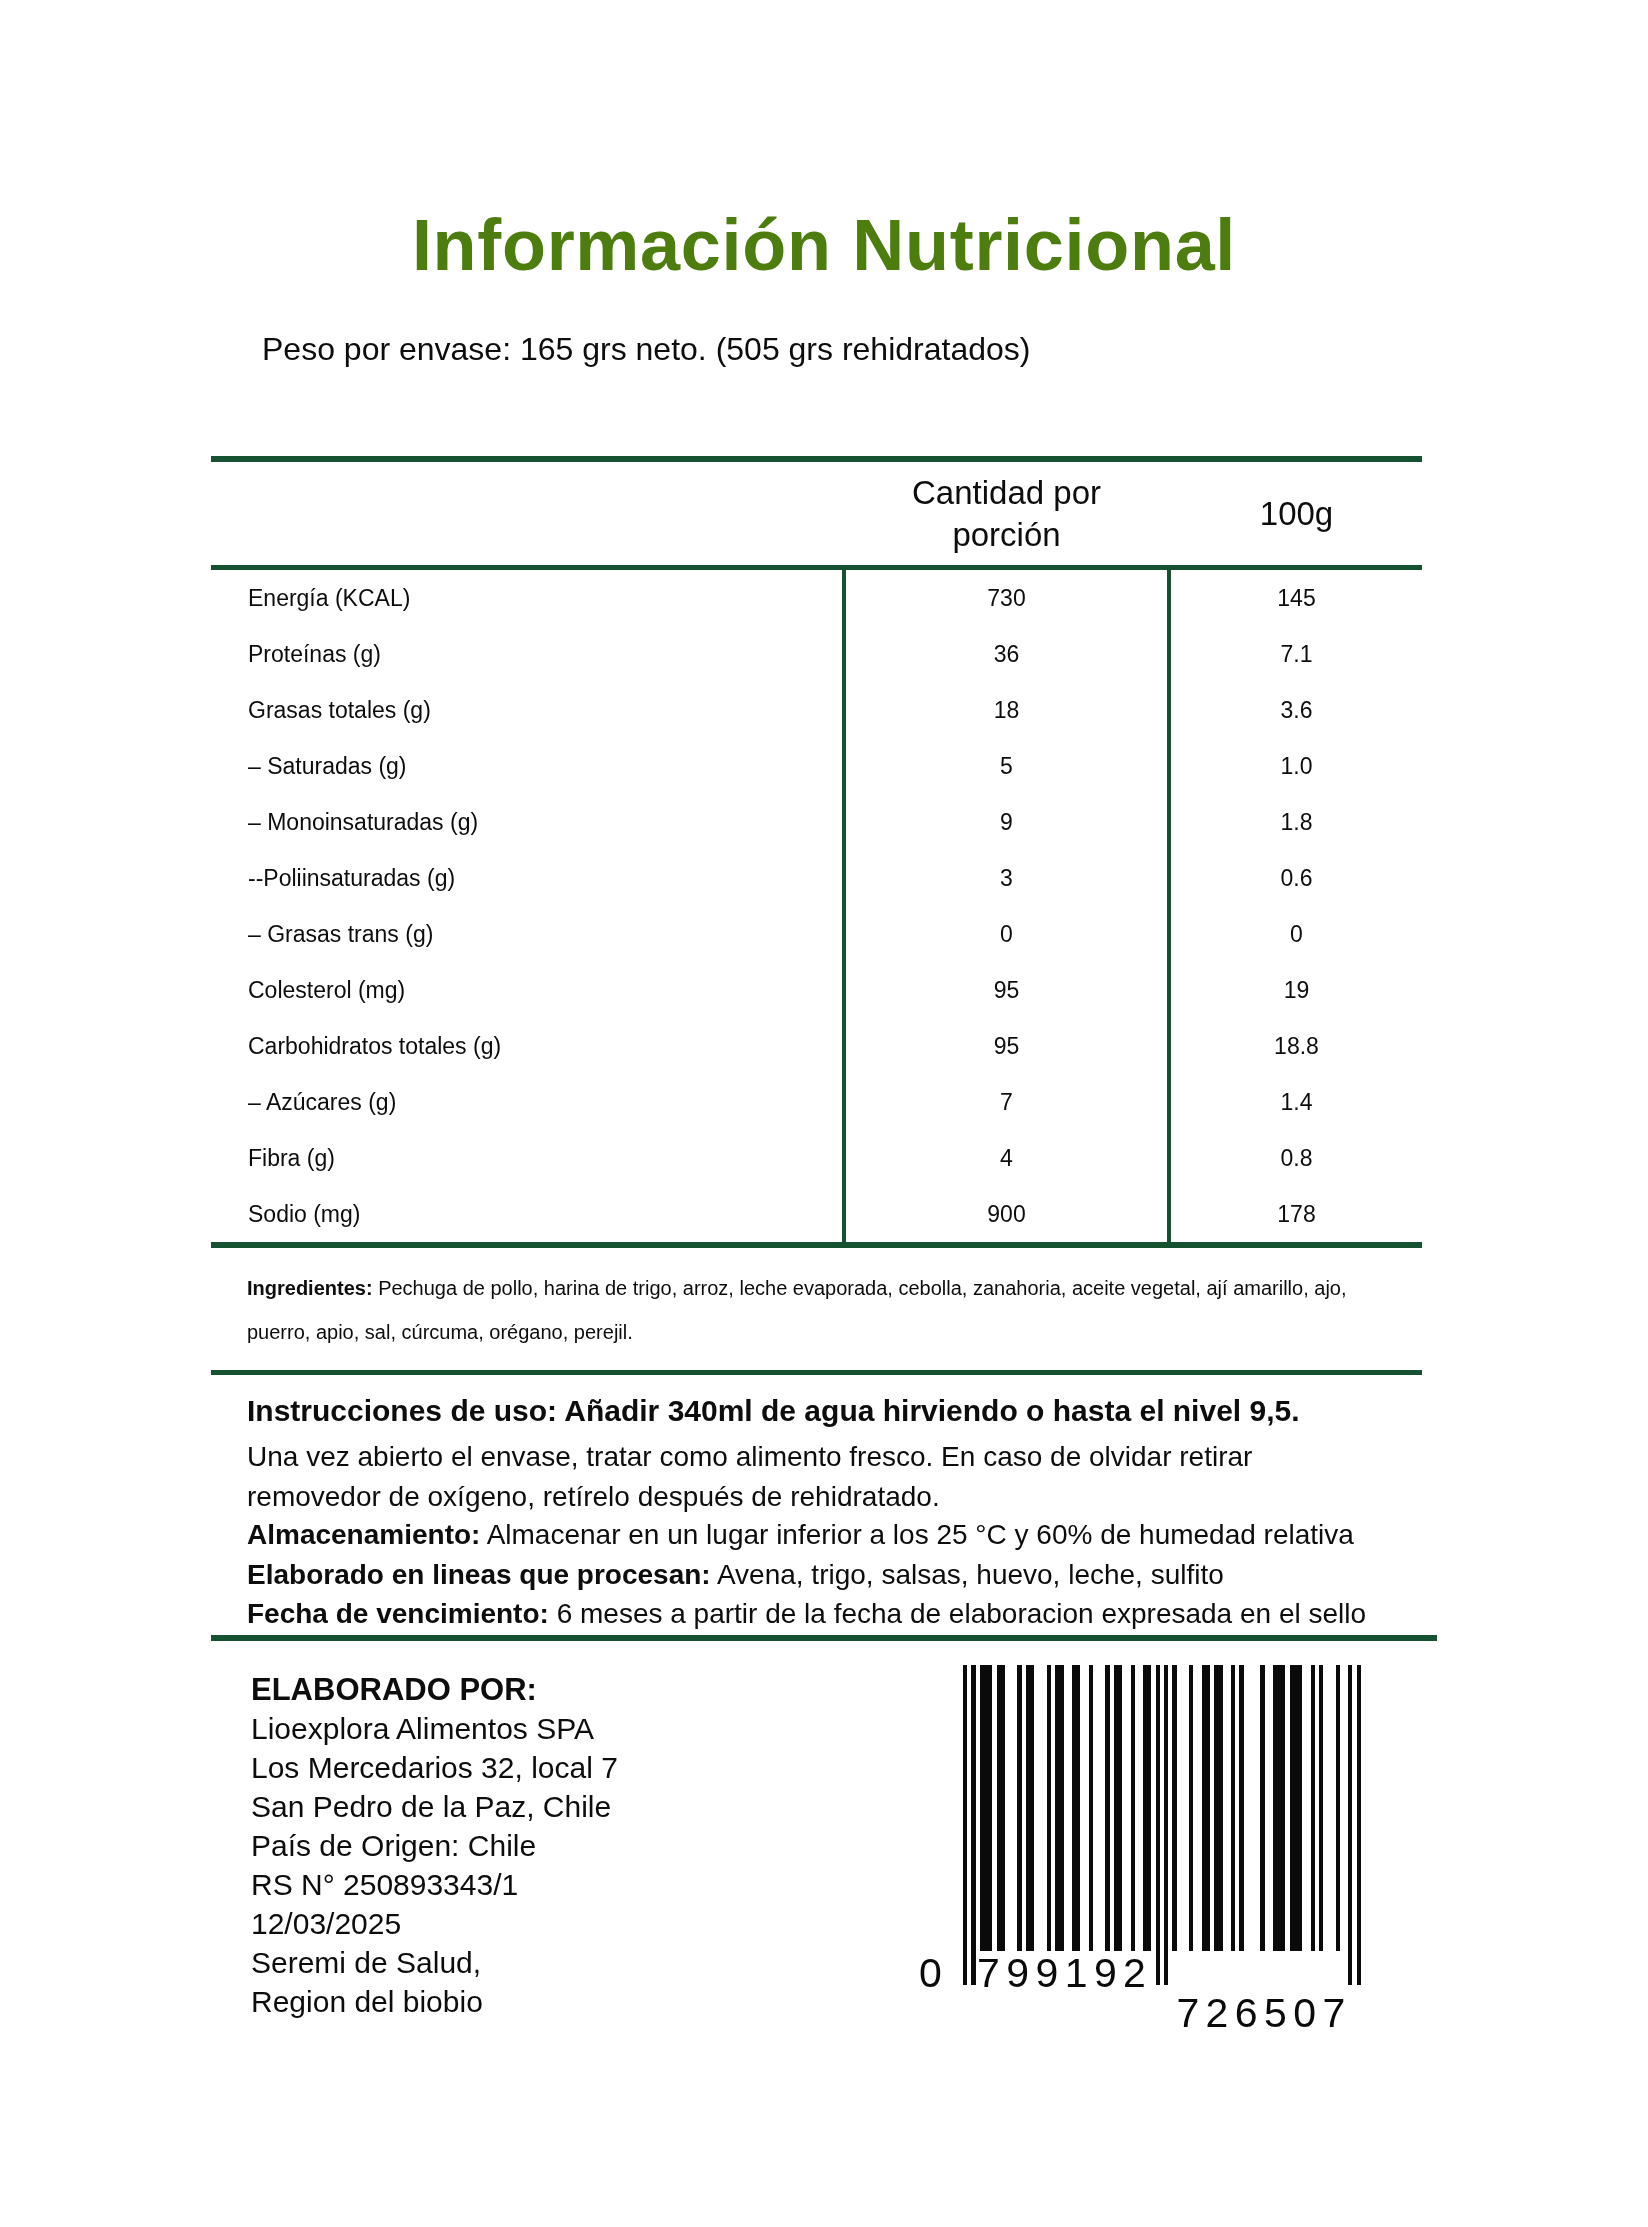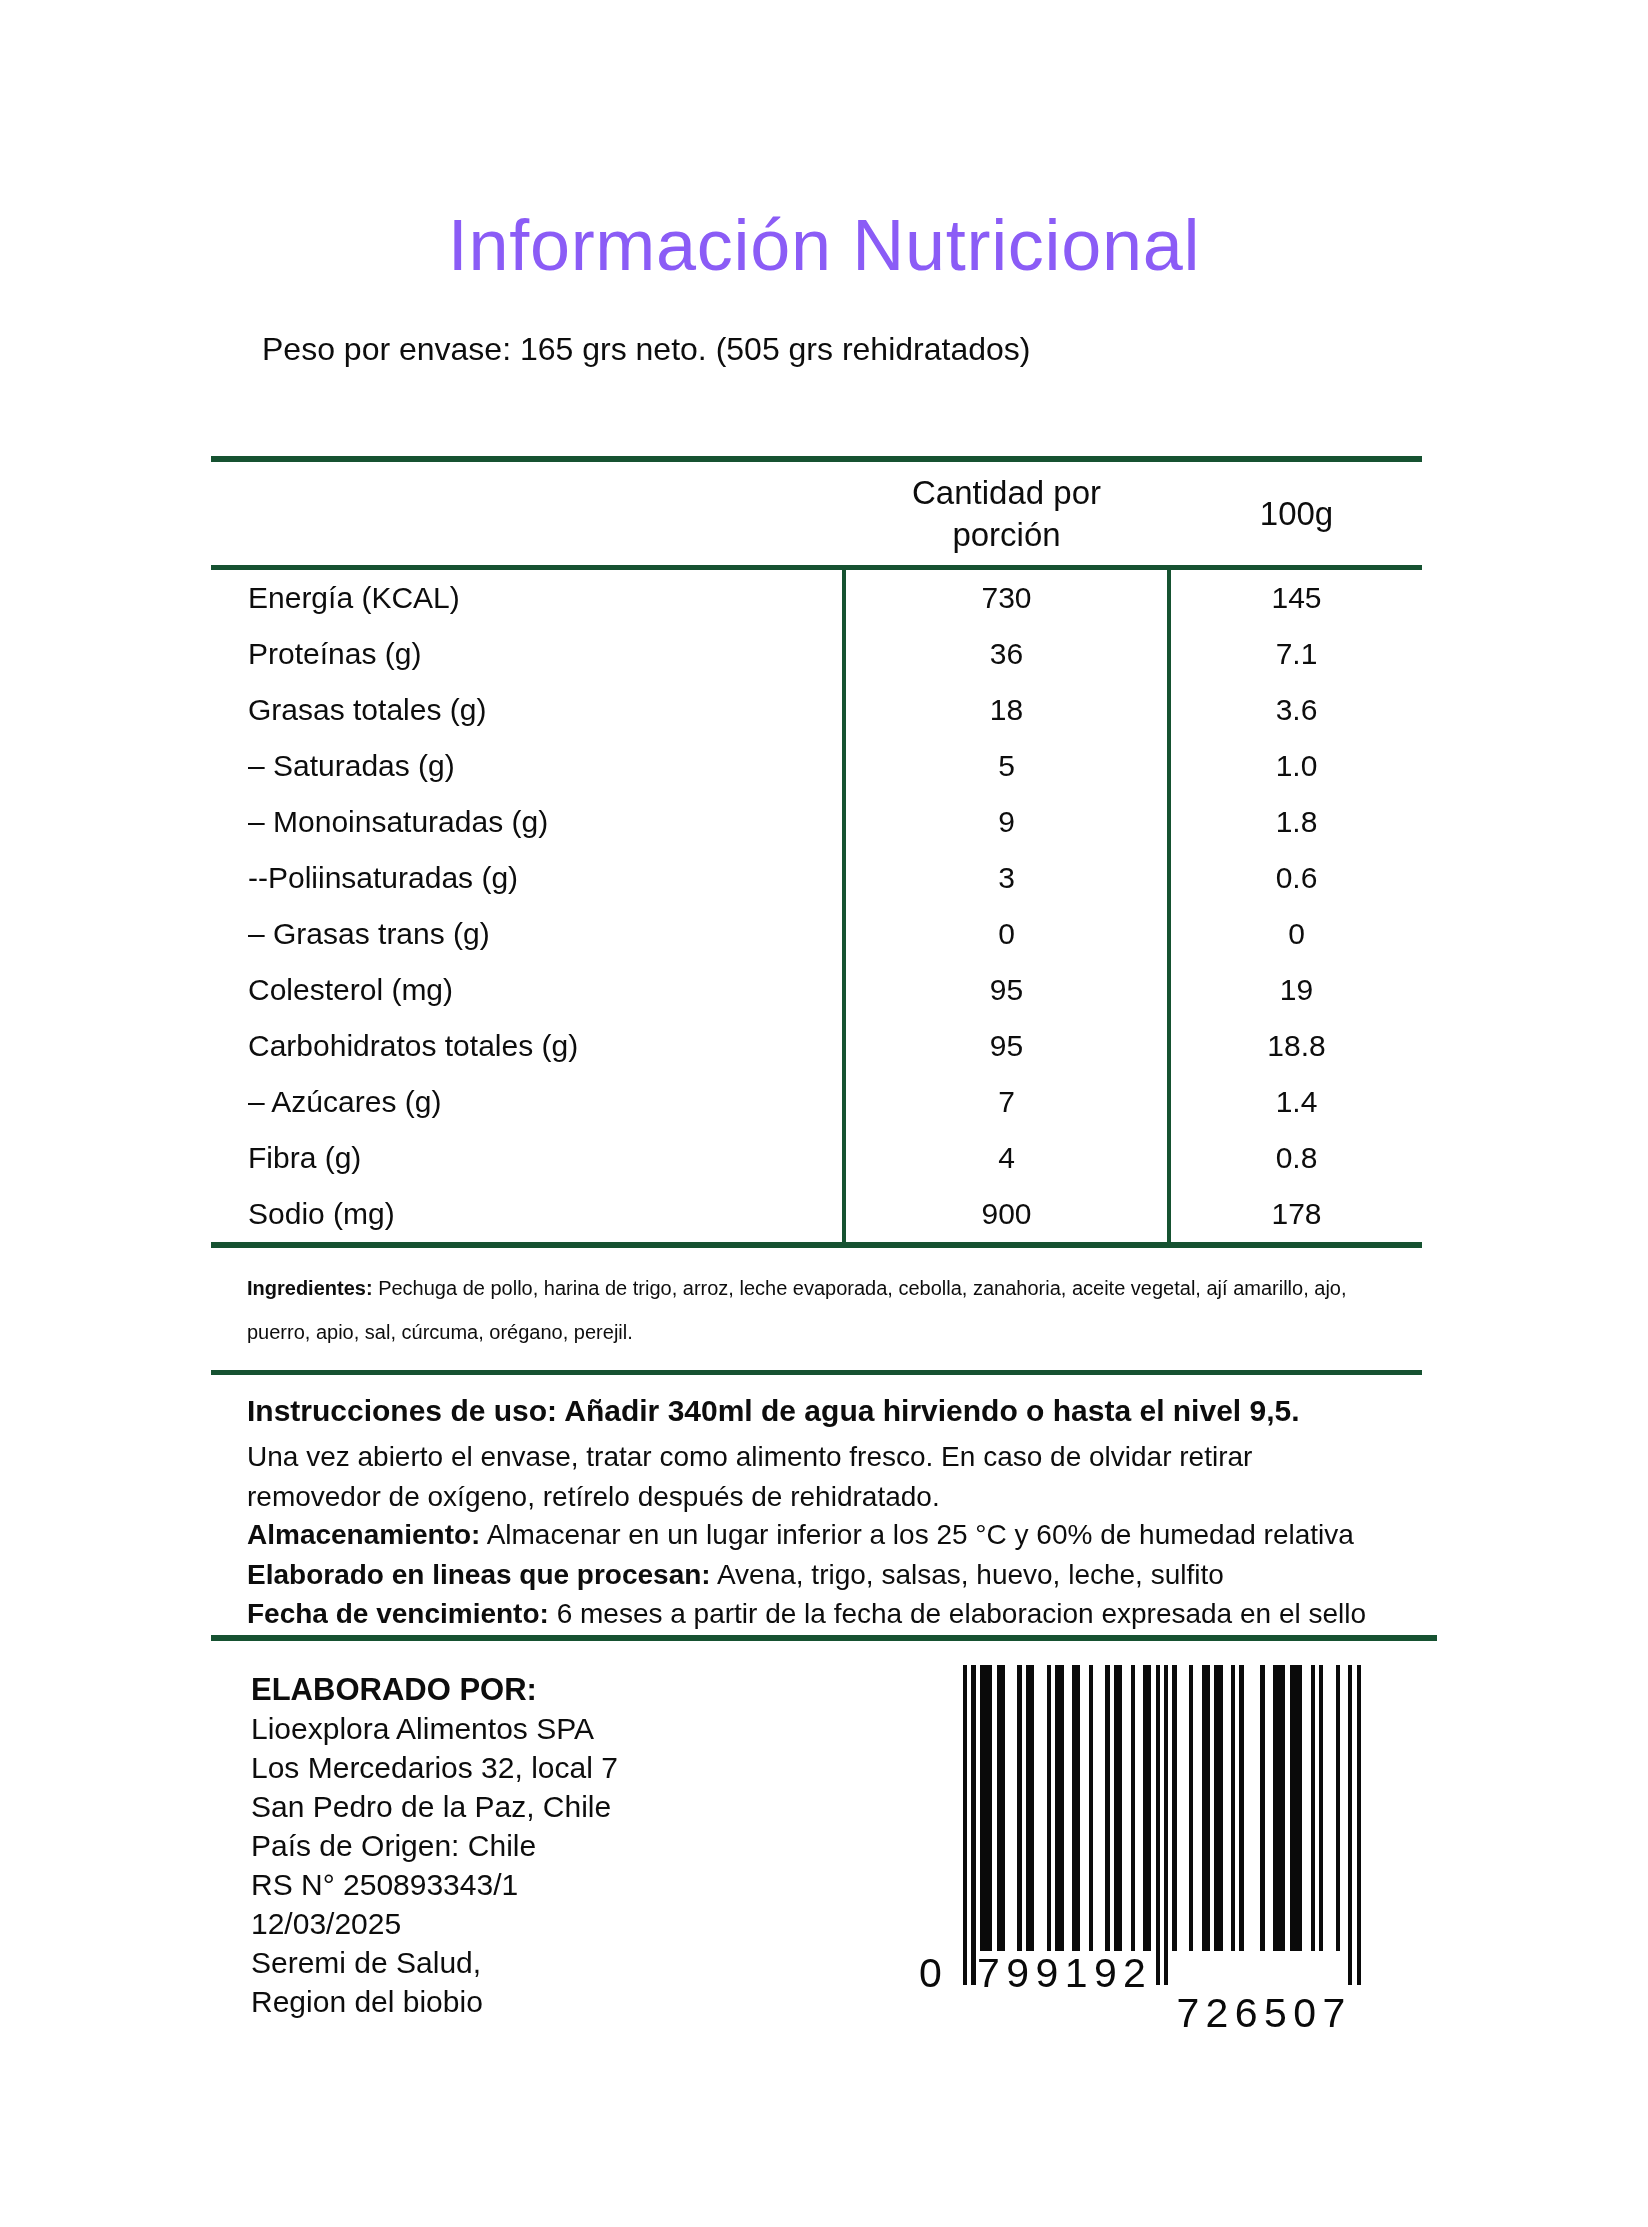--- a/index.html
+++ b/index.html
@@ -9,22 +9,22 @@
     background:#fff;
     font-family:"Liberation Sans", sans-serif;
     color:#0d0d0d;
     overflow:hidden;
   }
   *{box-sizing:border-box;}
 
   .title{
     position:absolute;left:0;top:204px;width:100%;
     text-align:center;
-    font-size:72px;font-weight:normal;letter-spacing:0.7px;
-    color:#8b5cf6;
+    font-size:72px;font-weight:bold;letter-spacing:0.7px;
+    color:#4d7c0f;
   }
   .net-weight{
     position:absolute;left:262px;top:331px;
     font-size:32px;
   }
 
   
   .nutri-table{
     position:absolute;left:211px;top:456px;width:1211px;
     border-top:6.4px solid #165231;
@@ -37,21 +37,21 @@
   .thead .hc1{width:631px;}
   .thead .hc2{
     width:329px;display:flex;flex-direction:column;
     justify-content:center;align-items:center;
     font-size:33px;line-height:42px;
   }
   .thead .hc3{
     width:251px;display:flex;align-items:center;justify-content:center;
     font-size:33px;
   }
-  .trow{display:flex;height:56px;font-size:30px;text-align:right;}
+  .trow{display:flex;height:56px;font-size:23px;text-align:right;}
   .trow .c1{
     width:631px;display:flex;align-items:center;
     padding-left:37px;
   }
   .trow .c2{
     width:329px;display:flex;align-items:center;justify-content:center;
     border-left:4.2px solid #165231;border-right:4.2px solid #165231;
   }
   .trow .c3{
     width:251px;display:flex;align-items:center;justify-content:center;

